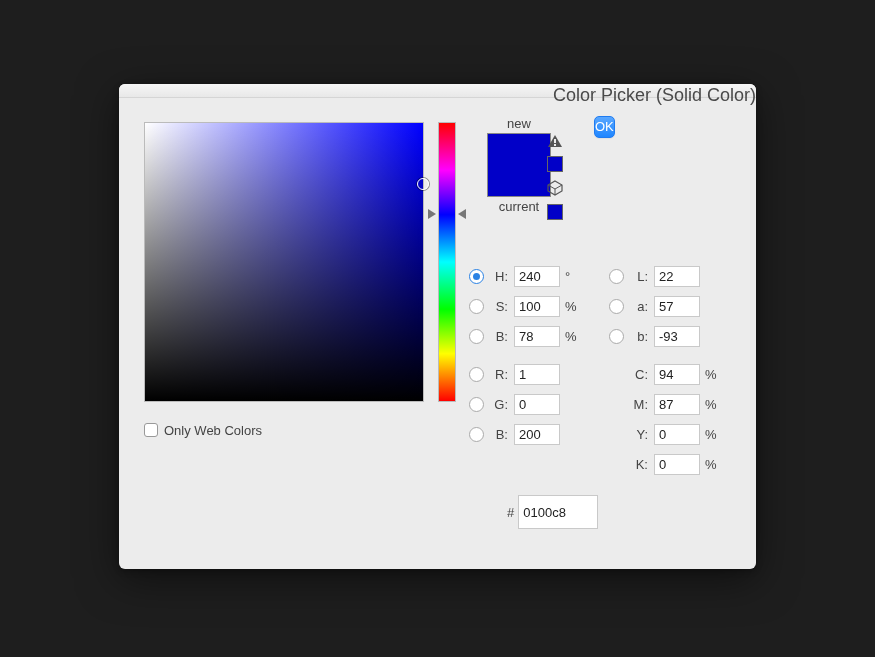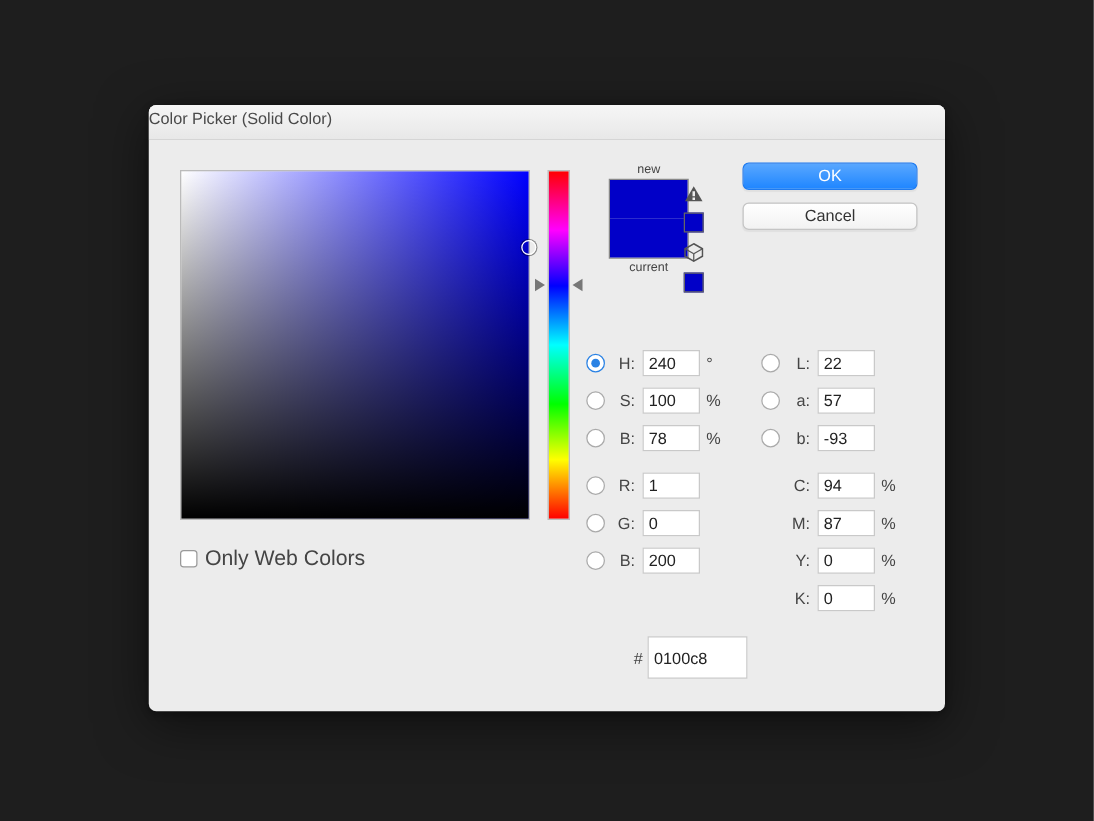--- a/index.html
+++ b/index.html
@@ -17,24 +17,24 @@
     position: absolute;
     left: 119px;
     top: 84px;
     width: 637px;
     height: 485px;
     background: #ececec;
     border-radius: 6px;
     box-shadow: 0 10px 40px rgba(0,0,0,0.5), 0 2px 6px rgba(0,0,0,0.3);
   }
   .titlebar {
-    height: 28px;
+    height: 14px;
     line-height: 22px;
-    text-align: left;
-    font-size: 13px;
+    text-align: right;
+    font-size: 18px;
     color: #4a4a4a;
     border-bottom: 1px solid #d5d5d5;
     background: linear-gradient(#f6f6f6,#e8e8e8);
     border-radius: 6px 6px 0 0;
   }
   .content {
     position: relative;
     padding: 18px 20px 20px 20px;
     height: calc(100% - 22px);
   }
@@ -102,21 +102,21 @@
   }
 
   
   .preview {
     position: absolute;
     left: 355px;
     top: 18px;
     width: 90px;
     text-align: center;
   }
-  .preview .lbl { font-size: 10px; color: #444; }
+  .preview .lbl { font-size: 13px; color: #444; }
   .swatch-stack {
     margin: 2px auto 2px auto;
     width: 64px;
     height: 64px;
     border: 1px solid #888;
   }
   .swatch-half { width:100%; height:50%; }
   .swatch-new { background:#0100c8; }
   .swatch-cur { background:#0100c8; }
 
@@ -134,40 +134,40 @@
     border:1px solid #666;
     background:#0100c8;
   }
 
   
   .webcolors {
     position: absolute;
     left: 25px;
     top: 325px;
     display: flex;
-    align-items: center;
+    align-items: flex-start;
     gap: 6px;
-    font-size: 17px;
+    font-size: 13px;
     color: #444;
   }
   .checkbox {
     width: 14px; height: 14px;
     border: 1px solid #999;
     border-radius: 3px;
     background: #fff;
   }
 
   
   .btn-col {
     position: absolute;
     right: 22px;
     top: 18px;
     width: 140px;
     display: flex;
-    flex-direction: column;
+    flex-direction: row;
     gap: 10px;
   }
   .btn {
     height: 22px;
     border-radius: 5px;
     border: 1px solid #c5c5c5;
     background: linear-gradient(#ffffff,#f2f2f2);
     font-size: 13px;
     text-align: center;
     line-height: 20px;
@@ -304,21 +304,20 @@
       <div class="mini-swatch"></div>
     </div>
 
     <div class="webcolors">
       <div class="checkbox"></div>
       <span>Only Web Colors</span>
     </div>
 
     <div class="btn-col">
       <div class="btn primary">OK</div>
-      <div class="btn">Cancel</div>
       <div class="gap8"></div>
       <div class="gap8"></div>
     </div>
 
     <div class="values">
 
       <div class="row">
         <div class="left">
           <div class="radio sel"></div>
           <span class="lbl2">H:</span>

